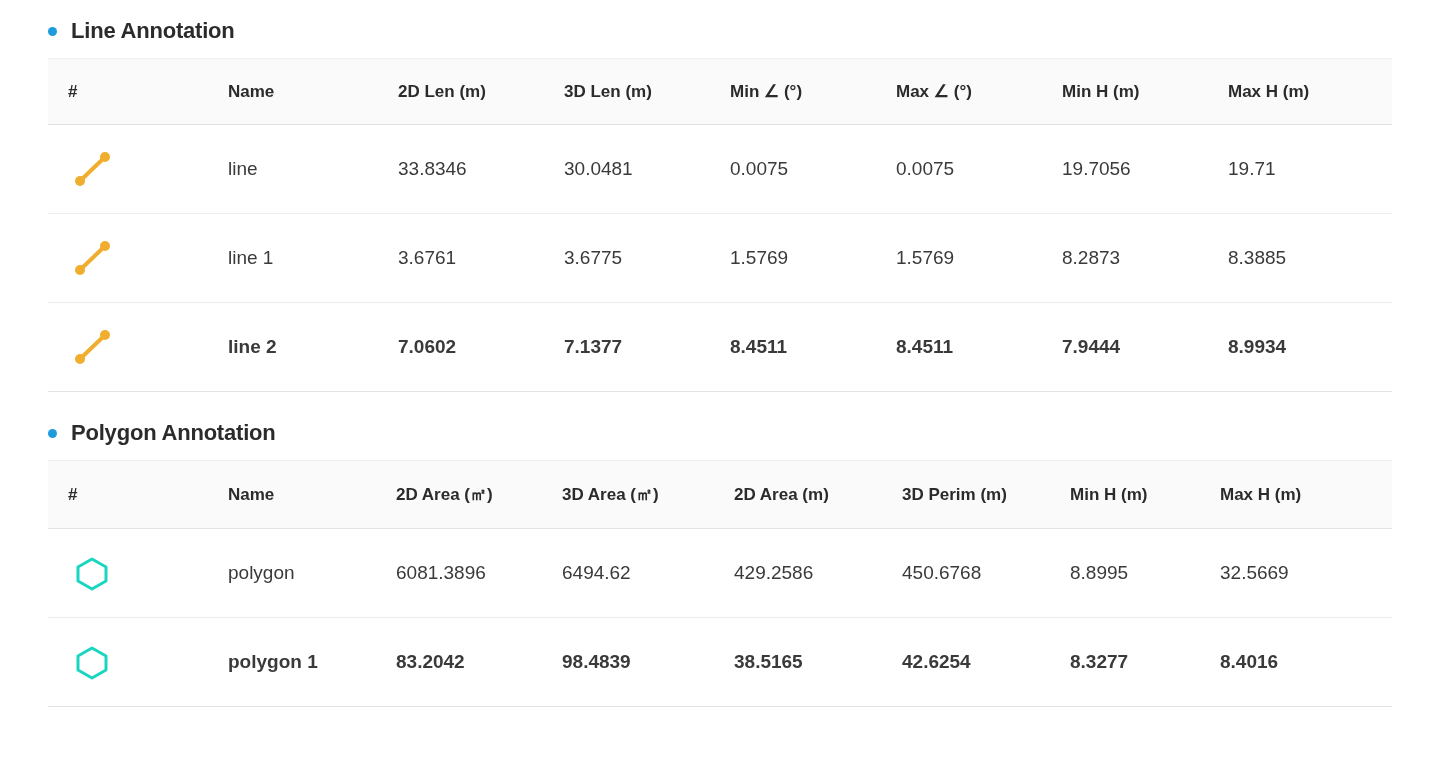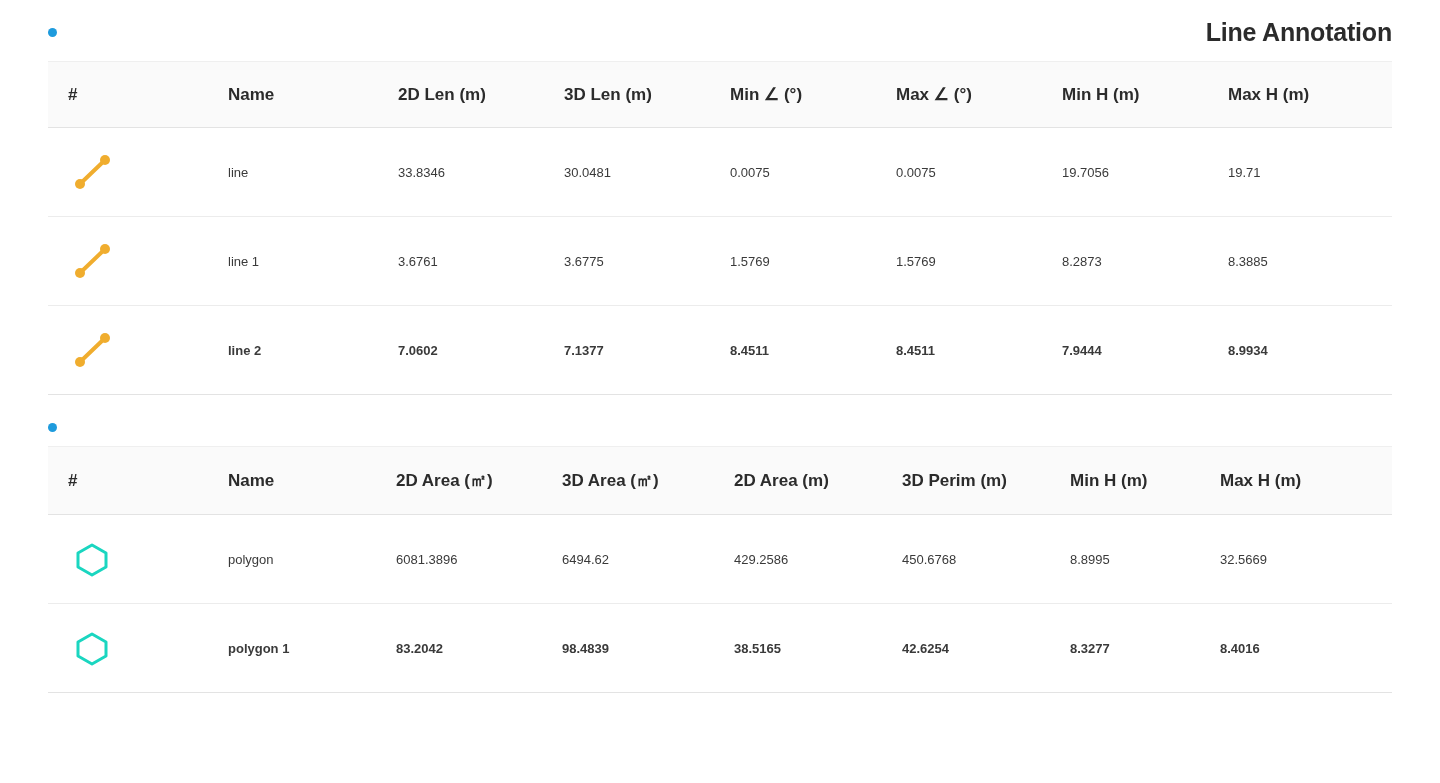--- a/index.html
+++ b/index.html
@@ -17,27 +17,26 @@
   .page {
     padding: 0 48px;
     box-sizing: border-box;
   }
   .section {
     margin-bottom: 10px;
   }
   .section-title {
     display: flex;
     align-items: center;
-    font-size: 25px;
+    font-size: 22px;
     font-weight: bold;
     color: #2b2b2b;
     letter-spacing: -0.2px;
     margin: 0;
     padding: 18px 0 14px 0;
-    justify-content: space-between;
   }
   .section-bullet {
     width: 9px;
     height: 9px;
     border-radius: 50%;
     background: #1e9bdd;
     margin-right: 14px;
     flex: none;
   }
   table {
@@ -50,21 +49,21 @@
     font-size: 17px;
     font-weight: bold;
     color: #2b2b2b;
     padding: 22px 0 22px 0;
     background: #fafafa;
     border-bottom: 1px solid #e3e3e3;
     border-top: 1px solid #efefef;
   }
   thead th:first-child { padding-left: 20px; }
   tbody td {
-    font-size: 13px;
+    font-size: 19px;
     color: #3a3a3a;
     padding: 22px 0 22px 0;
     border-bottom: 1px solid #ececec;
     vertical-align: middle;
     white-space: nowrap;
     overflow: hidden;
     text-overflow: ellipsis;
   }
   tbody td:first-child { padding-left: 20px; }
   tbody tr:last-child td { border-bottom: 1px solid #e3e3e3; font-weight: bold; }
@@ -180,20 +179,21 @@
           <td>7.9444</td>
           <td>8.9934</td>
         </tr>
       </tbody>
     </table>
   </div>
 
   <div class="section">
     <h2 class="section-title">
       <span class="section-bullet"></span>
+      <span>Polygon Annotation</span>
     </h2>
 
     <table class="poly-table">
       <colgroup>
         <col class="c0">
           <col class="c1">
           <col class="c2">
           <col class="c3">
         <col class="c4">
           <col class="c5">

